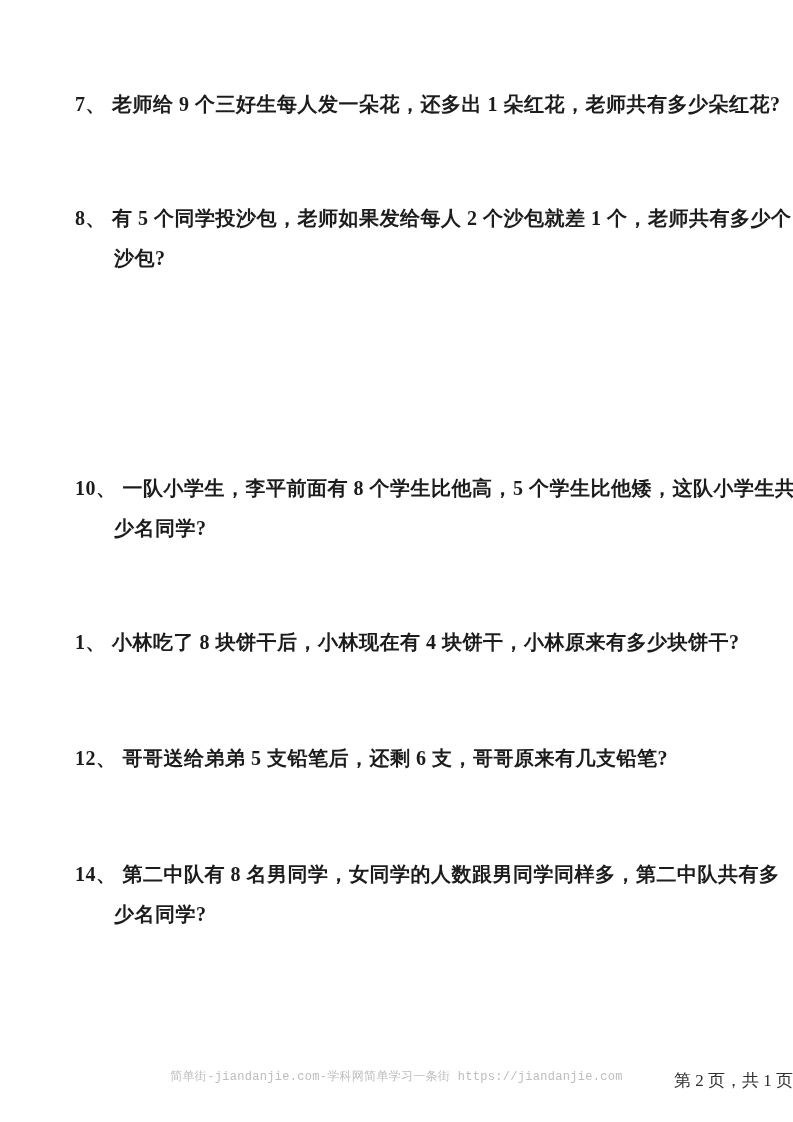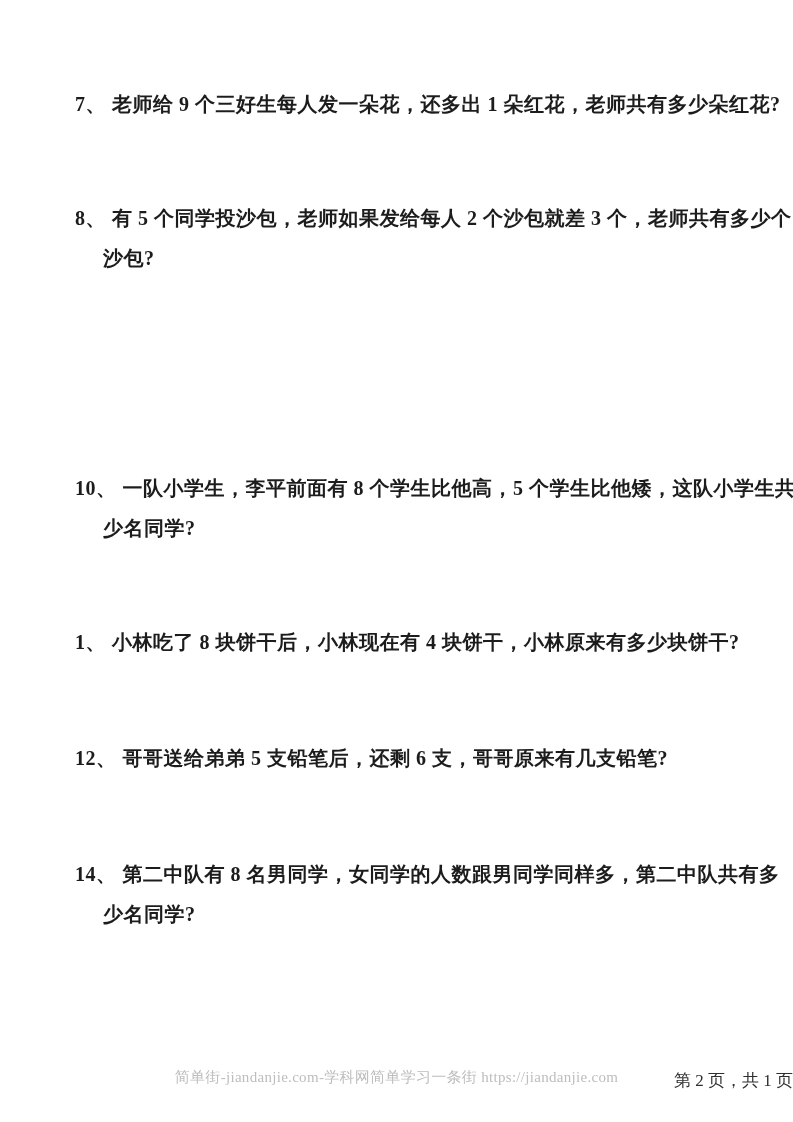--- a/index.html
+++ b/index.html
@@ -19,40 +19,40 @@
     width: 680px;
     font-size: 20px;
     font-weight: 600;
     letter-spacing: 0.5px;
   }
   .problem .line {
     line-height: 40px;
     white-space: nowrap;
   }
   .problem .line.cont {
-    margin-left: 28px;
+    margin-left: 39px;
   }
   .problem .num {
     margin-right: 6px;
   }
   .footer {
     position: absolute;
     left: 0;
     top: 1066px;
     width: 793px;
     height: 30px;
   }
   .watermark {
     position: absolute;
     left: 0;
     top: 2px;
     width: 100%;
     text-align: center;
-    font-family: Liberation Serif, serif;
-    font-size: 15px;
+    font-family: Liberation Mono, monospace;
+    font-size: 12px;
     color: #bdbdbd;
     letter-spacing: 0.3px;
   }
   .page-info {
     position: absolute;
     left: 0;
     top: 3px;
     width: 100%;
     text-align: right;
     font-size: 17px;
@@ -63,21 +63,21 @@
 </head>
 <body>
 
 <div class="page">
 
   <div class="problem" style="top:84px">
     <div class="line"><span class="num">7、</span><span>老师给 9 个三好生每人发一朵花，还多出 1 朵红花，老师共有多少朵红花?</span></div>
   </div>
 
   <div class="problem" style="top:198px">
-    <div class="line"><span class="num">8、</span><span>有 5 个同学投沙包，老师如果发给每人 2 个沙包就差 3 个，老师共有多少个</span></div>
+    <div class="line"><span class="num">8、</span><span>有 5 个同学投沙包，老师如果发给每人 2 个沙包就差 1 个，老师共有多少个</span></div>
     <div class="line cont">沙包?</div>
   </div>
 
 
   <div class="problem" style="top:468px">
     <div class="line"><span class="num">10、</span><span>一队小学生，李平前面有 8 个学生比他高，5 个学生比他矮，这队小学生共</span></div>
     <div class="line cont">少名同学?</div>
   </div>
 
   <div class="problem" style="top:622px">

